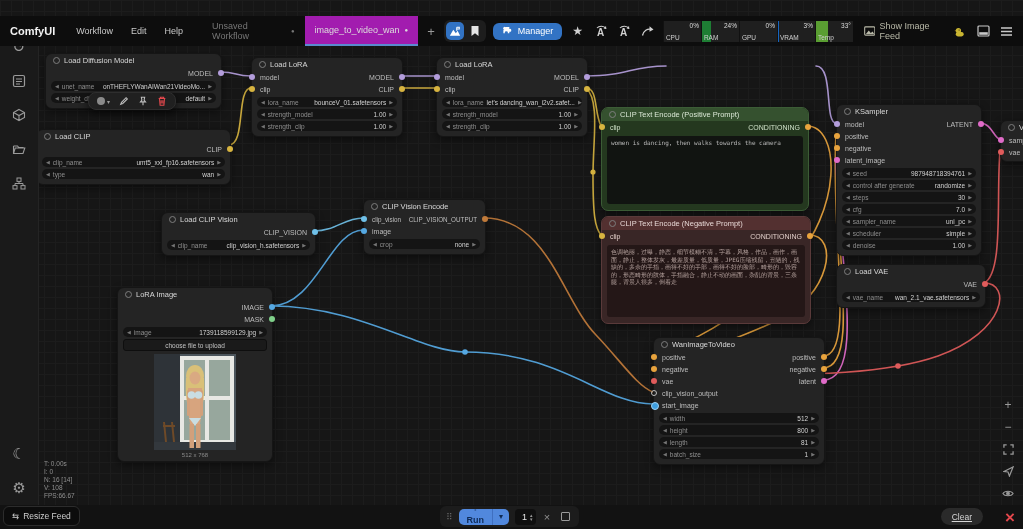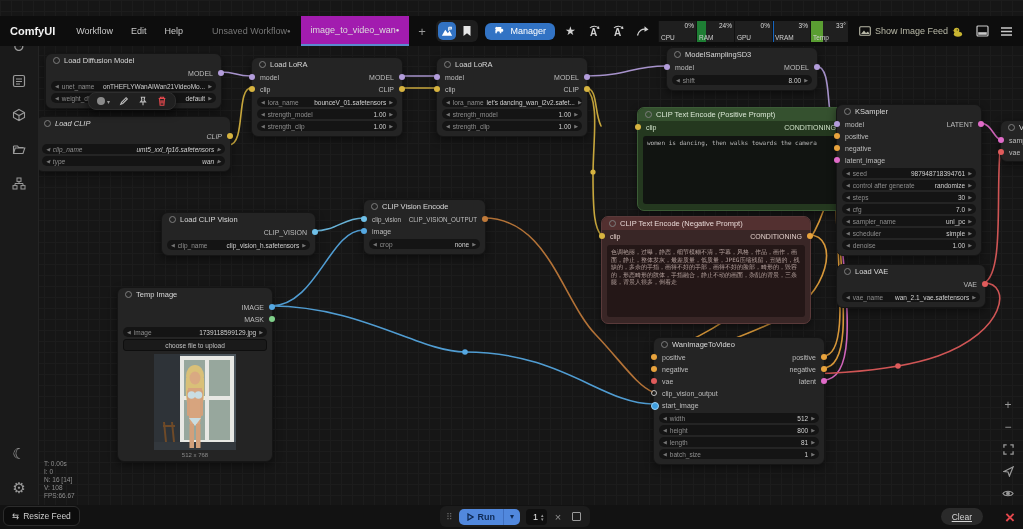--- a/index.html
+++ b/index.html
@@ -10,21 +10,21 @@
   #canvas{position:absolute;inset:0;background-color:#161616;
     background-image:linear-gradient(#1c1c1c 1px,transparent 1px),
                      linear-gradient(90deg,#1c1c1c 1px,transparent 1px);
     background-size:11px 11px;}
   #wires{position:absolute;inset:0;z-index:1;pointer-events:none;}
   
   #topbar{position:absolute;top:16px;left:0;right:0;height:30px;background:#0d0d0d;
     display:flex;align-items:stretch;z-index:30;font-size:9px;}
   .logo{font-weight:bold;font-size:11px;color:#f2f2f2;display:flex;align-items:center;padding:0 12px 0 10px;}
   .menu-item{display:flex;align-items:center;padding:0 9px;color:#c9c9c9;}
-  .tab{display:flex;align-items:center;padding:0 10px;color:#767676;}
+  .tab{display:flex;align-items:center;gap:5px;padding:0 10px;color:#767676;}
   .tab.active{background:#a21caf;color:#dcdcdc;border-bottom:2px solid #5b8bd0;}
   .tab .tdot{font-size:6px;}
   .newtab{display:flex;align-items:center;padding:0 9px;color:#9a9a9a;font-size:13px;}
   .tb-right{margin-left:auto;display:flex;align-items:center;gap:7px;padding-right:8px;}
   .pillgroup{display:flex;align-items:center;gap:2px;background:#1d1d1d;border-radius:6px;padding:2px;}
   .icbtn{width:18px;height:18px;border-radius:5px;display:flex;align-items:center;justify-content:center;}
   .icbtn.blue{background:#3273c4;}
   .mgr{display:flex;align-items:center;gap:5px;background:#3273c4;color:#fff;
        border-radius:6px;padding:3px 9px;font-size:9px;}
   .bar-ic{display:flex;align-items:center;justify-content:center;width:17px;height:17px;color:#d0d0d0;}
@@ -39,21 +39,21 @@
   .sb-ic{width:38px;height:34px;display:flex;align-items:center;justify-content:center;color:#9a9a9a;font-size:15px;}
   .sb-spacer{flex:1;}
   
   #bottombar{position:absolute;left:0;right:0;bottom:0;height:24px;background:#121212;z-index:25;}
   #resizefeed{position:absolute;left:3px;bottom:3px;height:18px;display:flex;align-items:center;gap:4px;
     background:#0c0c0c;border:1px solid #2c2c2c;border-radius:6px;padding:0 8px;font-size:8.5px;color:#d0d0d0;}
   #runbar{position:absolute;left:440px;bottom:2px;height:21px;display:flex;align-items:center;gap:6px;
     background:#1c1c1c;border-radius:6px;padding:0 6px;}
   .grip{color:#666;font-size:9px;}
   .runbtn{display:flex;align-items:center;background:#5188dd;border-radius:5px;height:16px;overflow:hidden;}
-  .runbtn .rmain{display:flex;align-items:center;gap:4px;padding:0 8px;color:#0e2a55;font-size:9px;font-weight:bold;height:100%;}
+  .runbtn .rmain{display:flex;align-items:center;gap:4px;padding:0 8px;color:#0e2a55;font-size:9px;font-weight:bold;height:100%;flex-direction:column;}
   .runbtn .rdrop{width:16px;height:100%;display:flex;align-items:center;justify-content:center;color:#0e2a55;border-left:1px solid #3f6fc0;font-size:8px;}
   .qcount{display:flex;align-items:center;background:#0f0f0f;border-radius:4px;height:16px;padding:0 3px 0 7px;gap:3px;}
   .qcount .qn{color:#e8e8e8;font-size:9px;}
   .spin{display:flex;flex-direction:column;line-height:4px;font-size:5px;color:#999;}
   .xic{color:#8f8f8f;font-size:11px;padding:0 2px;}
   .stopic{width:7px;height:7px;border:1.5px solid #9a9a9a;border-radius:1px;margin:0 3px;}
   #clearbtn{position:absolute;right:40px;bottom:4px;height:17px;display:flex;align-items:center;
     background:#2a2a2a;border-radius:9px;padding:0 11px;font-size:8.5px;color:#d6d6d6;text-decoration:underline;}
   #redclose{position:absolute;right:8px;bottom:1px;font-size:17px;font-weight:bold;color:#e5484d;}
   
@@ -75,21 +75,21 @@
   .c-image{background:#55a8e2;}.c-mask{background:#7fd08a;}.c-latent{background:#e06bc8;}
   .c-vae{background:#e05b5b;}.c-cv{background:#6fc0e8;}.c-cvo{background:#c07a3a;border-color:#c07a3a;}
   .c-simg{background:#3e9ee0;border:1px solid #9fd2f5;}
   .wg{display:flex;align-items:center;height:10px;margin:2px 5px;background:#141414;border-radius:5px;
       padding:0 4px;font-size:6.5px;gap:3px;white-space:nowrap;overflow:hidden;}
   .wl{color:#8f8f8f;}.wv{margin-left:auto;color:#d2d2d2;}
   .wa{color:#777;font-size:5px;flex:0 0 auto;}
   .ta{margin:3px 5px;background:#111411;border-radius:3px;padding:3px 4px;
       font-family:"DejaVu Sans Mono",monospace;font-size:6px;line-height:7.5px;color:#b8b8b8;
       overflow:hidden;text-align:left;word-break:break-all;}
-  .node.pos{background:#24381f;border-color:#3c5c36;margin-left:36px;}
+  .node.pos{background:#24381f;border-color:#3c5c36;}
   .node.pos .nh{background:#35512f;border-radius:6px 6px 0 0;color:#d9e6d4;}
   .node.pos .row{color:#cfe0c8;}
   .node.neg{background:#392626;border-color:#5a3a3a;}
   .node.neg .nh{background:#533030;border-radius:6px 6px 0 0;color:#e6d6d4;}
   .node.neg .row{color:#e0cdc8;}
   .node.neg .ta{background:#241717;color:#b3a09c;}
   .upl{margin:2px 5px;background:#1a1a1a;border:1px solid #0e0e0e;border-radius:3px;height:10px;
        display:flex;align-items:center;justify-content:center;font-size:6.5px;color:#c2c2c2;}
   .imgprev{margin:3px auto 0;width:82px;height:96px;overflow:hidden;background:#3a4248;}
   .cap{text-align:center;font-size:6px;color:#8a8a8a;margin-top:2px;}
@@ -205,21 +205,21 @@
           <path d="M4 1.5 H8 L7.3 5 L9 7 H3 L4.7 5 Z M6 7 V11"></path>
           </svg>
         </span>
       <span class="ntl">
         <svg width="10" height="10" viewBox="0 0 12 12" fill="none" stroke="#e5484d" stroke-width="1.3">
           <path d="M2 3 H10 M4 3 V1.5 H8 V3 M3 3 L3.7 11 H8.3 L9 3 M5 5 V9 M7 5 V9"></path>
           </svg>
         </span>
     </div>
 
-    <div class="node" style="left:36px;top:116px;width:193px;font-style:italic;">
+    <div class="node" style="left:36px;top:129px;width:193px;">
       <div class="nh">
           <span class="ndot"></span>
         <span>Load CLIP</span>
         </div>
       <div class="row">
           <span class="sr">CLIP</span>
         <span class="dot out c-clip"></span>
         </div>
       <div class="wg">
         <span class="wa">◀</span>
@@ -302,38 +302,20 @@
         <span class="wa">▶</span>
         </div>
       <div class="wg">
         <span class="wa">◀</span>
         <span class="wl">strength_clip</span>
           <span class="wv">1.00</span>
         <span class="wa">▶</span>
         </div>
     </div>
 
-    <div class="node" style="left:666px;top:47px;width:150px;">
-      <div class="nh">
-          <span class="ndot"></span>
-        <span>ModelSamplingSD3</span>
-        </div>
-      <div class="row">
-          <span class="dot in c-model"></span>
-        <span class="sl">model</span>
-        <span class="sr">MODEL</span>
-        <span class="dot out c-model"></span>
-        </div>
-      <div class="wg">
-        <span class="wa">◀</span>
-        <span class="wl">shift</span>
-          <span class="wv">8.00</span>
-        <span class="wa">▶</span>
-        </div>
-    </div>
 
     <div class="node pos" style="left:601px;top:107px;width:206px;">
       <div class="nh">
           <span class="ndot"></span>
         <span>CLIP Text Encode (Positive Prompt)</span>
         </div>
       <div class="row">
           <span class="dot in c-clip"></span>
         <span class="sl">clip</span>
         <span class="sr">CONDITIONING</span>
@@ -491,21 +473,21 @@
         <span class="wa">◀</span>
         <span class="wl">clip_name</span>
           <span class="wv">clip_vision_h.safetensors</span>
         <span class="wa">▶</span>
         </div>
     </div>
 
     <div class="node" style="left:117px;top:287px;width:154px;">
       <div class="nh">
           <span class="ndot"></span>
-        <span>Temp Image</span>
+        <span>LoRA Image</span>
         </div>
       <div class="row">
           <span class="sr">IMAGE</span>
         <span class="dot out c-image"></span>
         </div>
       <div class="row">
           <span class="sr">MASK</span>
         <span class="dot out c-mask"></span>
         </div>
       <div class="wg">

